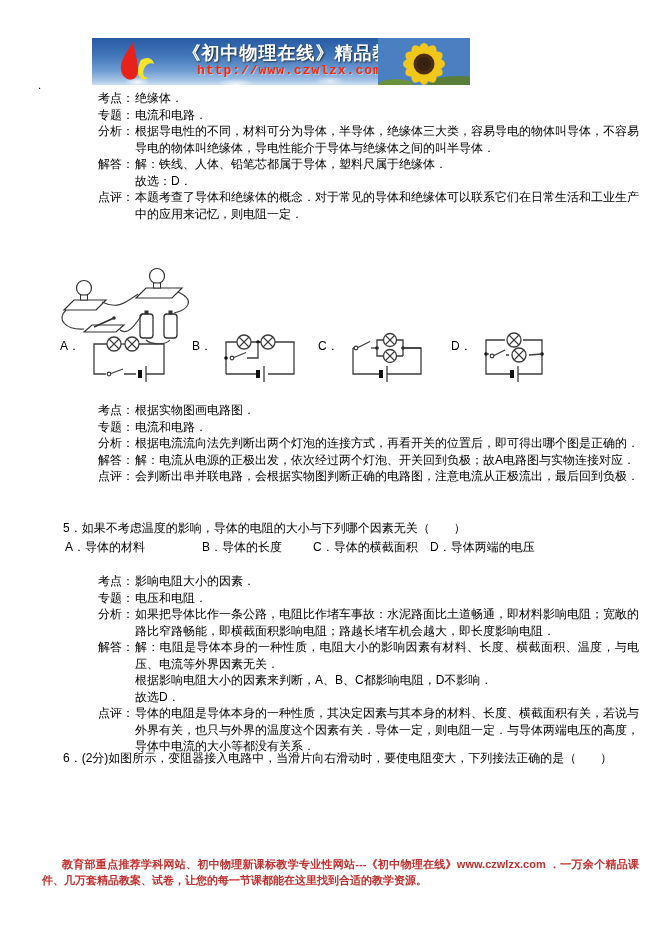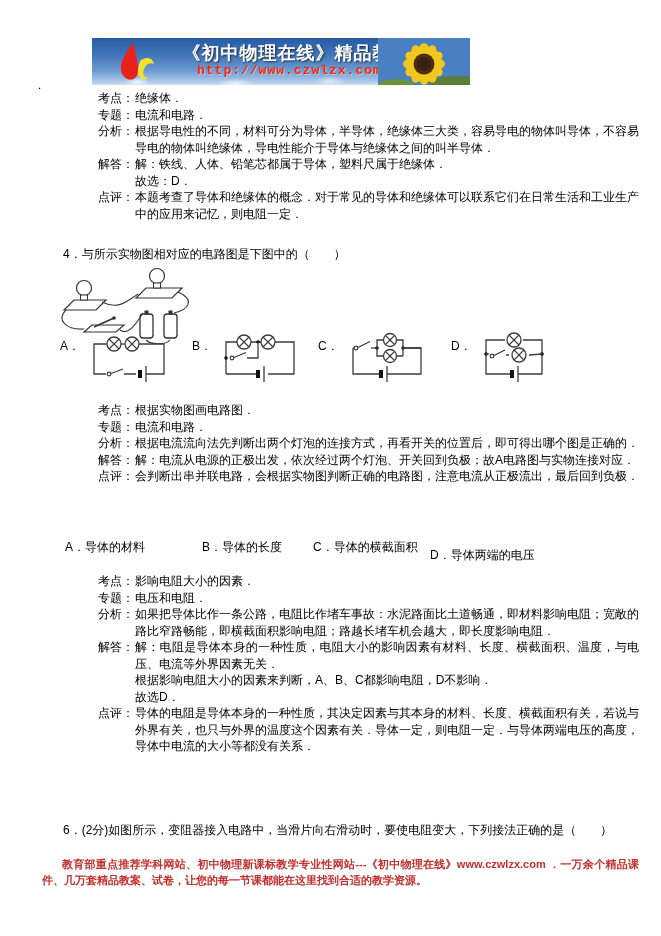--- a/index.html
+++ b/index.html
@@ -99,23 +99,20 @@
     <div class="row">
         <span class="lbl"></span>
         <span class="txt">故选：D．</span>
       </div>
     <div class="row">
         <span class="lbl">点评：</span>
         <span class="txt">本题考查了导体和绝缘体的概念．对于常见的导体和绝缘体可以联系它们在日常生活和工业生产中的应用来记忆，则电阻一定．</span>
       </div>
   </div>
 
-  <div class="qline" style="left:63px;top:246px;">
-    <span>4．</span><span>与所示实物图相对应的电路图是下图中的（　　）</span>
-  </div>
 
   <svg class="fig" style="left:56px;top:266px;" width="158" height="80" viewBox="0 0 158 80">
 
     <polygon points="8,44 40,44 50,34 18,34" fill="#fff" stroke="#333" stroke-width="1.2"></polygon>
     <circle cx="28" cy="22" r="7.5" fill="#fff" stroke="#333" stroke-width="1.2"></circle>
     <rect x="24.5" y="29" width="7" height="5" fill="#fff" stroke="#333" stroke-width="1"></rect>
 
     <polygon points="80,32 116,32 126,22 90,22" fill="#fff" stroke="#333" stroke-width="1.2"></polygon>
     <circle cx="101" cy="10" r="7.5" fill="#fff" stroke="#333" stroke-width="1.2"></circle>
     <rect x="97.5" y="17" width="7" height="5" fill="#fff" stroke="#333" stroke-width="1"></rect>
@@ -232,25 +229,28 @@
     <div class="row">
         <span class="lbl">解答：</span>
         <span class="txt">解：电流从电源的正极出发，依次经过两个灯泡、开关回到负极；故A电路图与实物连接对应．</span>
       </div>
     <div class="row">
         <span class="lbl">点评：</span>
         <span class="txt">会判断出串并联电路，会根据实物图判断正确的电路图，注意电流从正极流出，最后回到负极．</span>
       </div>
   </div>
 
+  <div class="qline" style="left:63px;top:520px;">
+    <span>5．</span><span>如果不考虑温度的影响，导体的电阻的大小与下列哪个因素无关（　　）</span>
+  </div>
   <div>
     <span class="optline-item" style="left:65px;top:539px;text-align:center;"><span>A．</span><span>导体的材料</span></span>
     <span class="optline-item" style="left:202px;top:539px;text-align:center;"><span>B．</span><span>导体的长度</span></span>
     <span class="optline-item" style="left:313px;top:539px;"><span>C．</span><span>导体的横截面积</span></span>
-    <span class="optline-item" style="left:430px;top:539px;margin-top:8px;"><span>D．</span><span>导体两端的电压</span></span>
+    <span class="optline-item" style="left:430px;top:539px;"><span>D．</span><span>导体两端的电压</span></span>
   </div>
 
   <div class="explain" style="left:63px;top:573px;">
     <div class="row">
         <span class="lbl">考点：</span>
         <span class="txt">影响电阻大小的因素．</span>
       </div>
     <div class="row">
         <span class="lbl">专题：</span>
         <span class="txt">电压和电阻．</span>
@@ -270,19 +270,19 @@
     <div class="row">
         <span class="lbl"></span>
         <span class="txt">故选D．</span>
       </div>
     <div class="row">
         <span class="lbl">点评：</span>
         <span class="txt">导体的电阻是导体本身的一种性质，其决定因素与其本身的材料、长度、横截面积有关，若说与外界有关，也只与外界的温度这个因素有关．导体一定，则电阻一定．与导体两端电压的高度，导体中电流的大小等都没有关系．</span>
       </div>
   </div>
 
-  <div class="qline" style="left:63px;top:822px;">
+  <div class="qline" style="left:63px;top:750px;">
     <span>6．</span><span>(2分)如图所示，变阻器接入电路中，当滑片向右滑动时，要使电阻变大，下列接法正确的是（　　）</span>
   </div>
 
   <div class="footer">教育部重点推荐学科网站、初中物理新课标教学专业性网站---《初中物理在线》www.czwlzx.com ．一万余个精品课件、几万套精品教案、试卷，让您的每一节课都能在这里找到合适的教学资源。</div>
 
 </div>
 
 </body></html>

